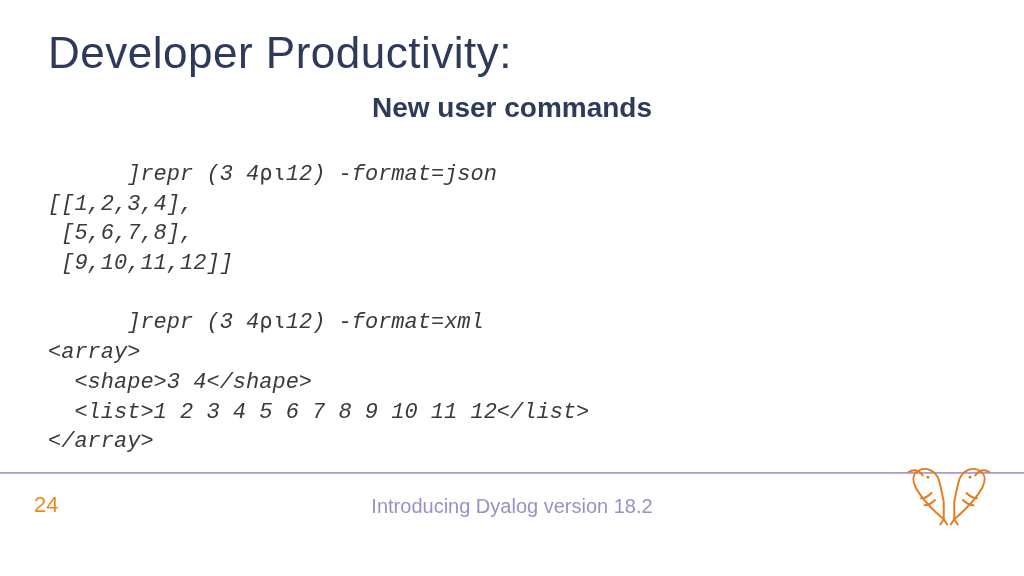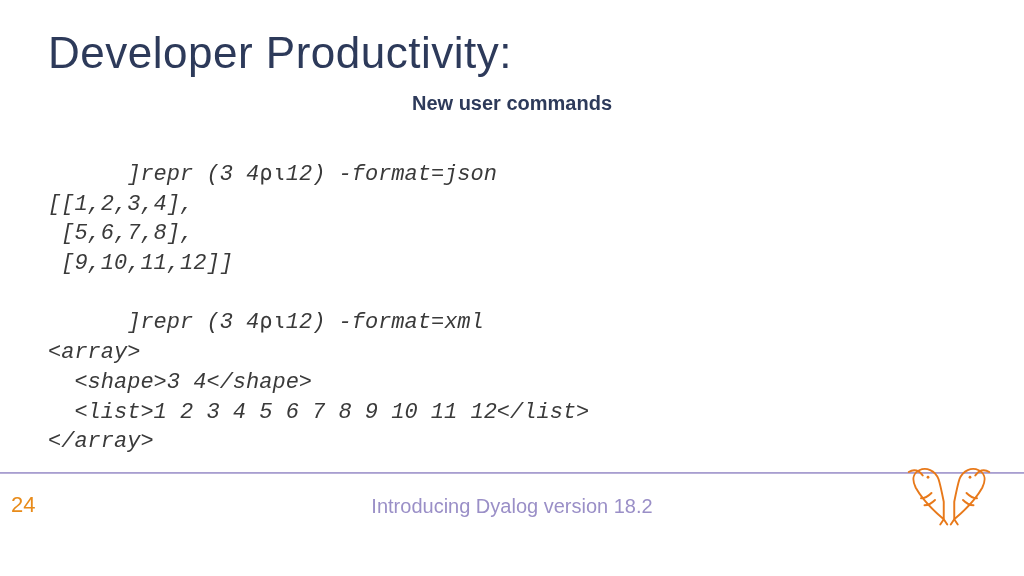--- a/index.html
+++ b/index.html
@@ -1,23 +1,23 @@
 <!DOCTYPE html>
 <html><head>
 <meta charset="utf-8">
 <style>
   * { margin: 0; padding: 0; box-sizing: border-box; }
   html, body { width: 1024px; height: 576px; overflow: hidden; background: #fff; font-family: "Segoe UI", "Helvetica Neue", Arial, sans-serif; }
   .slide { position: relative; width: 1024px; height: 536px; padding-left: 8px; }
   .title { position: absolute; left: 48px; top: 28px; font-size: 44px; font-weight: 400; color: #2d3a5a; letter-spacing: 0.5px; }
-  .subtitle { position: absolute; left: 0; right: 0; top: 92px; text-align: center; font-size: 20px; font-weight: 700; color: #2d3a5a; }
+  .subtitle { position: absolute; left: 0; right: 0; top: 92px; text-align: center; font-size: 28px; font-weight: 700; color: #2d3a5a; }
   .code { position: absolute; left: 48px; top: 160px; font-family: "Consolas", "Menlo", "Courier New", monospace; font-size: 22px; color: #3a3a3a; white-space: pre; line-height: 1.35; font-style: italic; }
   .footer-line { position: absolute; left: 0; right: 0; bottom: 62px; height: 2px; background: #orange; background: linear-gradient(#b8b0d8,#b8b0d8); }
   .footer-line::after { content:""; position:absolute; left:0; right:0; top:0; height:1px; background:#a89ed0; }
-  .page-num { position: absolute; left: 11px; bottom: 18px; font-size: 22px; color: #e88b1a; font-weight: 500; }
+  .page-num { position: absolute; left: 34px; bottom: 18px; font-size: 22px; color: #e88b1a; font-weight: 500; }
   .footer-text { position: absolute; left: 0; right: 0; bottom: 18px; text-align: center; font-size: 20px; color: #9a8fc7; font-weight: 400; }
   .logo { position: absolute; right: 20px; bottom: 8px; width: 110px; height: 70px; }
   .logo svg { width: 100%; height: 100%; }
 </style>
 </head>
 <body>
 
 <div class="slide">
 
   <div class="title">Developer Productivity:</div>

